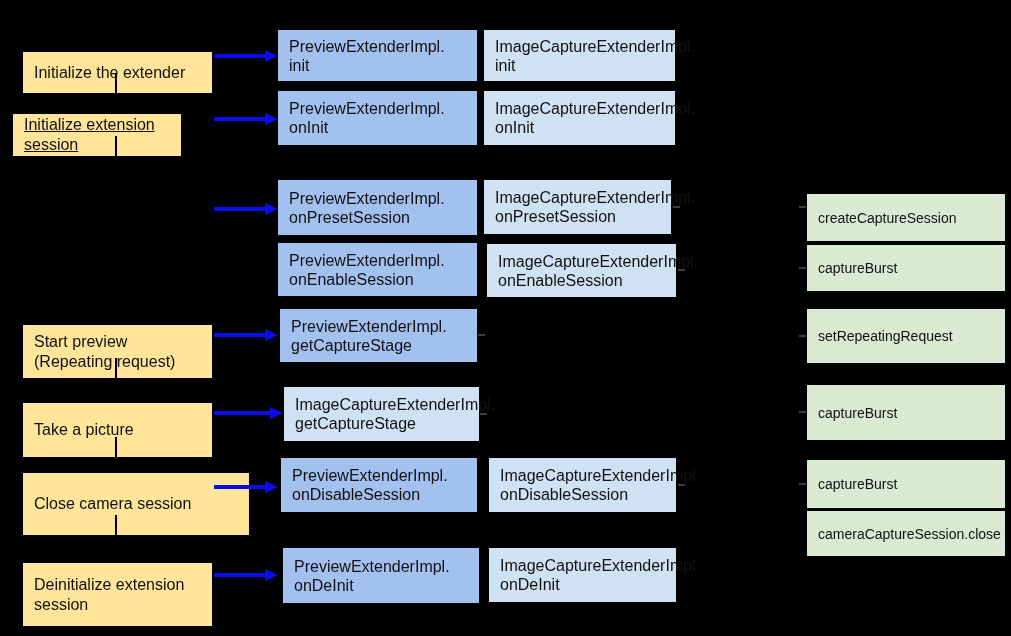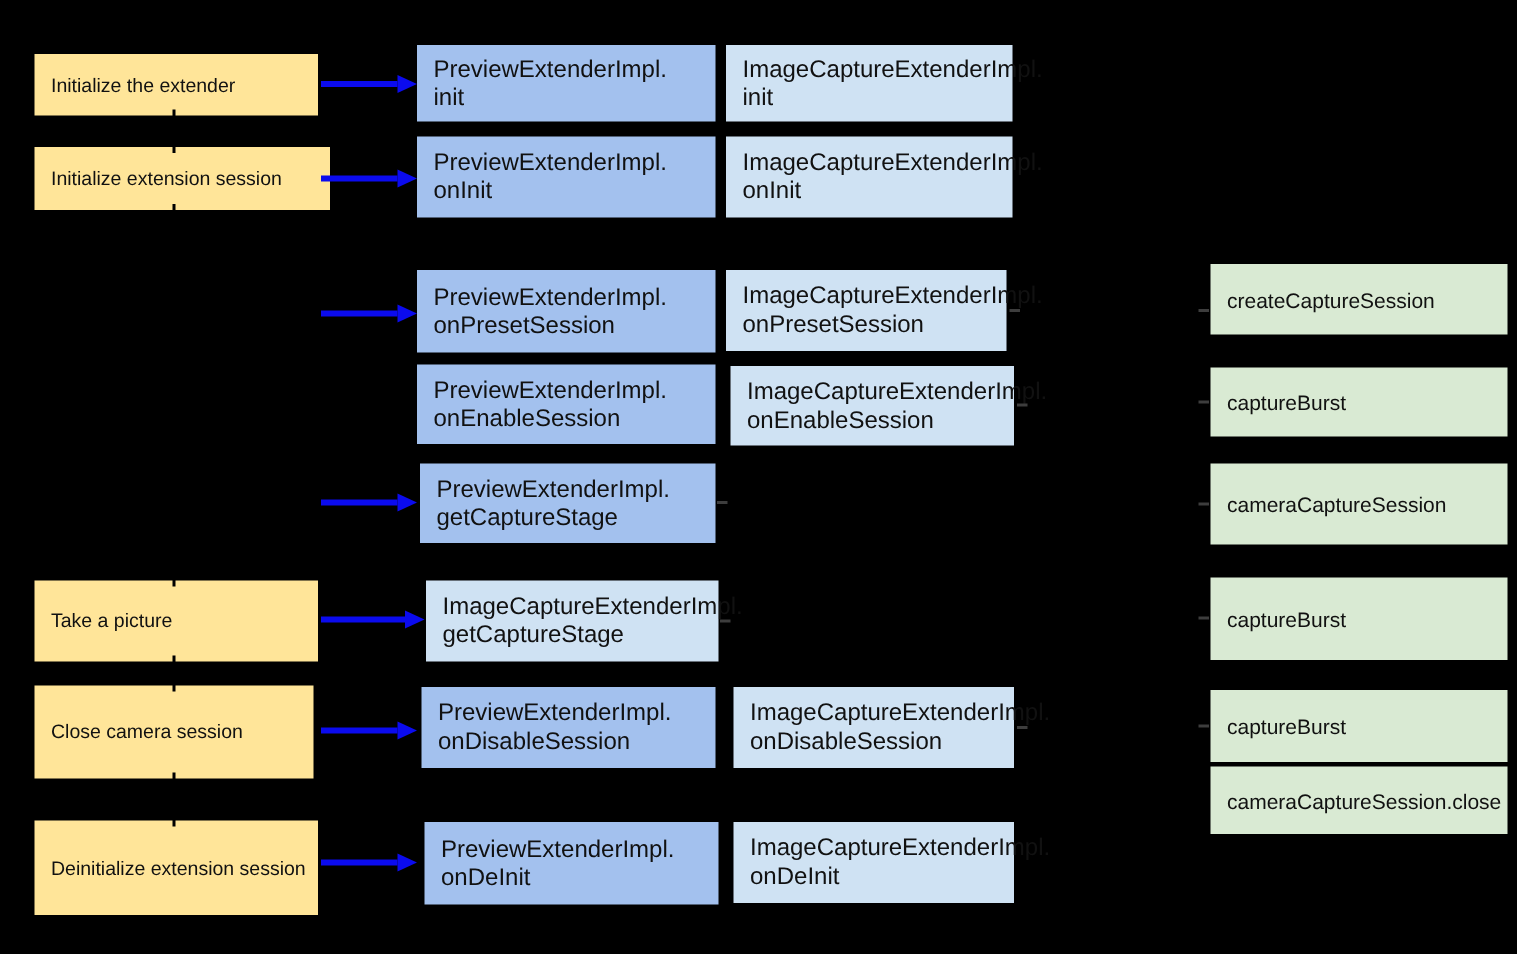--- a/index.html
+++ b/index.html
@@ -14,39 +14,39 @@
   html,body{margin:0;padding:0;background:var(--background);}
   .canvas{
     position:relative;width:1011px;height:636px;background:var(--background);
     font-family:"Liberation Sans",sans-serif;color:var(--text);overflow:hidden;
   }
   .box{
     position:absolute;box-sizing:border-box;
     display:flex;flex-direction:column;justify-content:center;
     padding:4px 8px 4px 11px;
   }
-  .step{background:var(--step-fill);font-size:13px;line-height:20px;}
+  .step{background:var(--step-fill);font-size:16px;line-height:20px;margin-top:16px;}
   .implbox{font-size:16px;line-height:19px;}
   .blue{background:var(--preview-fill);}
   .lblue{background:var(--image-capture-fill);}
   .greenbox{background:var(--camera2-fill);font-size:14px;line-height:18px;}
   .method{font-weight:normal;}
   .arrow{position:absolute;height:12px;display:flex;align-items:center;}
   .arrow .shaft{height:4px;background:var(--arrow);flex:1;}
   .arrow .head{width:0;height:0;border-top:6px solid transparent;border-bottom:6px solid transparent;border-left:13px solid var(--arrow);}
   .vstub{position:absolute;width:2px;background:#000;}
   .hdash{position:absolute;width:7px;height:2px;background:#3d3d3d;}
 
   
   #s1{left:23px;top:36px;width:189px;height:41px;}
-  #s2{left:23px;top:98px;width:197px;height:42px;}
+  #s2{left:13px;top:98px;width:168px;height:42px;text-decoration:underline;}
   #s3{left:23px;top:174px;width:189px;height:72px;}
   #s4{left:23px;top:309px;width:189px;height:53px;}
   #s5{left:23px;top:387px;width:189px;height:54px;}
-  #s6{left:23px;top:457px;width:186px;height:62px;}
+  #s6{left:23px;top:457px;width:226px;height:62px;}
   #s7{left:23px;top:547px;width:189px;height:63px;}
 
   
   #p1{left:278px;top:30px;width:199px;height:51px;}
   #p2{left:278px;top:91px;width:199px;height:54px;}
   #p3{left:278px;top:180px;width:199px;height:55px;}
   #p4{left:278px;top:243px;width:199px;height:53px;}
   #p5{left:280px;top:309px;width:197px;height:53px;}
   #p6{left:284px;top:387px;width:195px;height:54px;}
   #p7{left:281px;top:458px;width:196px;height:54px;}
@@ -54,21 +54,21 @@
 
   
   #i1{left:484px;top:30px;width:191px;height:51px;}
   #i2{left:484px;top:91px;width:191px;height:54px;}
   #i3{left:484px;top:180px;width:187px;height:54px;}
   #i4{left:487px;top:244px;width:189px;height:53px;}
   #i5{left:489px;top:458px;width:187px;height:54px;}
   #i6{left:489px;top:548px;width:187px;height:54px;}
 
   
-  #g1{left:807px;top:176px;width:198px;height:47px;}
+  #g1{left:807px;top:194px;width:198px;height:47px;}
   #g2{left:807px;top:245px;width:198px;height:46px;}
   #g3{left:807px;top:309px;width:198px;height:54px;}
   #g4{left:807px;top:385px;width:198px;height:55px;}
   #g5{left:807px;top:460px;width:198px;height:48px;}
   #g6{left:807px;top:511px;width:198px;height:45px;text-align:right;}
 
   
   #a1{left:214px;top:50px;width:64px;}
   #a2{left:214px;top:113px;width:64px;}
   #a3{left:214px;top:203px;width:64px;}
@@ -95,20 +95,23 @@
 <body>
 
 <div class="canvas">
 
   <div class="box step" id="s1">
       <span>Initialize the extender</span>
     </div>
   <div class="box step" id="s2">
       <span>Initialize extension session</span>
     </div>
+  <div class="box step" id="s4">
+      <span>Start preview (Repeating request)</span>
+    </div>
   <div class="box step" id="s5">
       <span>Take a picture</span>
     </div>
   <div class="box step" id="s6">
       <span>Close camera session</span>
     </div>
   <div class="box step" id="s7">
       <span>Deinitialize extension session</span>
     </div>
 
@@ -206,21 +209,21 @@
     <span class="method">onDeInit</span>
   </div>
 
   <div class="box greenbox" id="g1">
       <span>createCaptureSession</span>
     </div>
   <div class="box greenbox" id="g2">
       <span>captureBurst</span>
     </div>
   <div class="box greenbox" id="g3">
-      <span>cameraCaptureSession</span>
+      <span>setRepeatingRequest</span>
     </div>
   <div class="box greenbox" id="g4">
       <span>captureBurst</span>
     </div>
   <div class="box greenbox" id="g5">
       <span>captureBurst</span>
     </div>
   <div class="box greenbox" id="g6">
       <span>cameraCaptureSession.close</span>
     </div>

